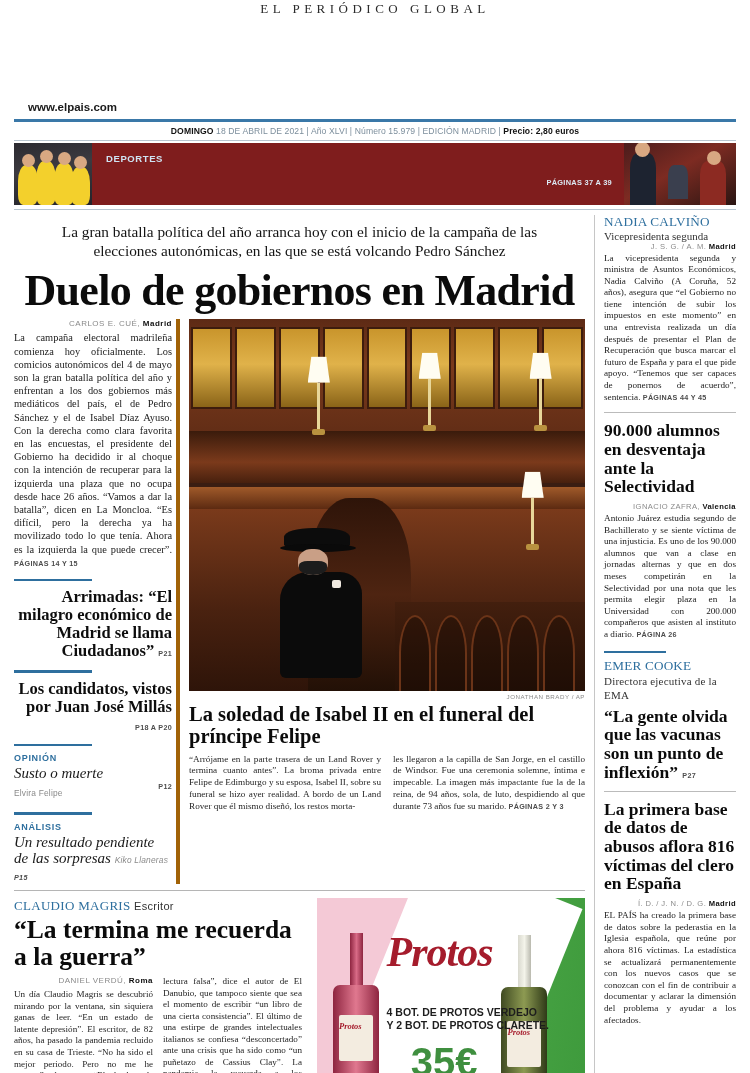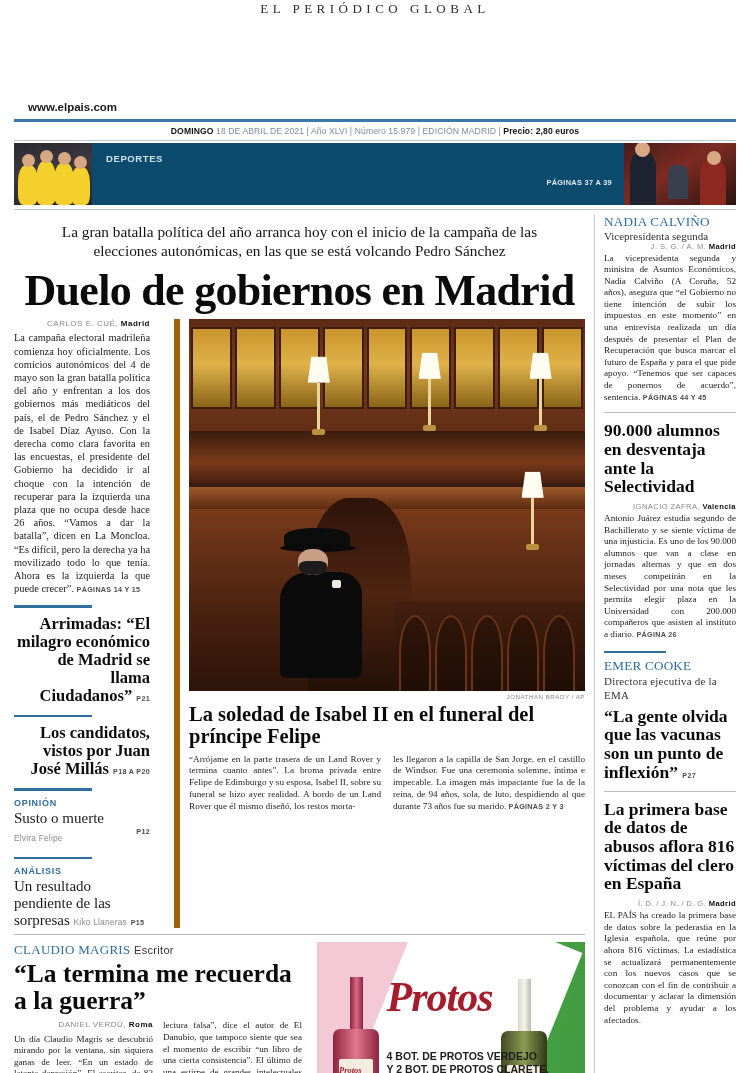--- a/index.html
+++ b/index.html
@@ -55,21 +55,21 @@
   }
   .dateline b { color: #111; font-weight: bold; }
 
   
   .banner-row { display: flex; height: 62px; margin-top: 2px; }
   .banner-photo-l { width: 78px; overflow: hidden; position: relative;
     background: linear-gradient(170deg,#2b2a30 0%,#3c3a40 40%,#24232a 100%); }
   .banner-photo-r { width: 112px; overflow: hidden; position: relative;
     background: linear-gradient(150deg,#4a1c1c 0%,#7d2b22 45%,#2a1512 100%); }
   .banner-mid {
-    flex: 1; background: #0c4a6e; color: #fff;
+    flex: 1; background: #7f1d1d; color: #fff;
     display: flex; align-items: center; padding: 0 10px 0 14px; position: relative;
   }
   .banner-kicker {
     font-family: "Liberation Sans", sans-serif;
     font-weight: bold; font-size: 9.5px; letter-spacing: .6px;
     color: #cfe3f2; margin-right: 6px; align-self: flex-start; margin-top: 10px;
   }
   .banner-text {
     font-family: "Liberation Serif", serif;
     font-size: 18.5px; line-height: 1.13; font-weight: normal;
@@ -93,21 +93,21 @@
   .lead-sub {
     font-size: 15.3px; line-height: 1.22; text-align: center;
     padding: 8px 16px 2px 16px; color: #141414;
   }
   .lead-head {
     text-align: center; font-weight: bold; font-size: 44px;
     line-height: 1.0; letter-spacing: -0.7px; margin: 7px 0 6px 0; color: #0b0b0b;
   }
 
   .lead-body { display: flex; margin-top: 4px; }
-  .lead-col1 { width: 166px; padding-right: 24px; border-right: 6px solid #a16207; }
+  .lead-col1 { width: 166px; padding-right: 4px; border-right: 4px solid #a16207; }
   .lead-photo-col { flex: 1; padding-left: 9px; }
 
   .byline {
     font-family: "Liberation Sans", sans-serif;
     font-size: 8px; letter-spacing: .5px; color: #8a8a8a;
     text-align: right; margin-bottom: 3px;
   }
   .byline b { color: #111; }
   .bodytext {
     font-size: 10.4px; line-height: 1.27; text-align: justify; color: #1b1b1b;
@@ -127,21 +127,21 @@
   .sec-head .pg {
     font-family: "Liberation Sans", sans-serif;
     font-size: 7.2px; font-weight: bold; color: #4d4d4d; letter-spacing:.3px;
   }
   .kicker-blue {
     font-family: "Liberation Sans", sans-serif;
     font-weight: bold; font-size: 9px; letter-spacing: .7px; color: #2e6f9e;
     margin-bottom: 2px;
   }
   .opin-title {
-    font-size: 15px; line-height: 1.12; color: #1a1a1a;
+    font-style: italic; font-size: 15px; line-height: 1.12; color: #1a1a1a;
   }
   .opin-author {
     font-family: "Liberation Sans", sans-serif; font-size: 8.4px; color: #8a8a8a;
     letter-spacing: .2px;
   }
 
   
   .photo-box { width: 100%; height: 372px; position: relative; overflow: hidden;
     background: #3a1d12; }
   .photo-credit {

